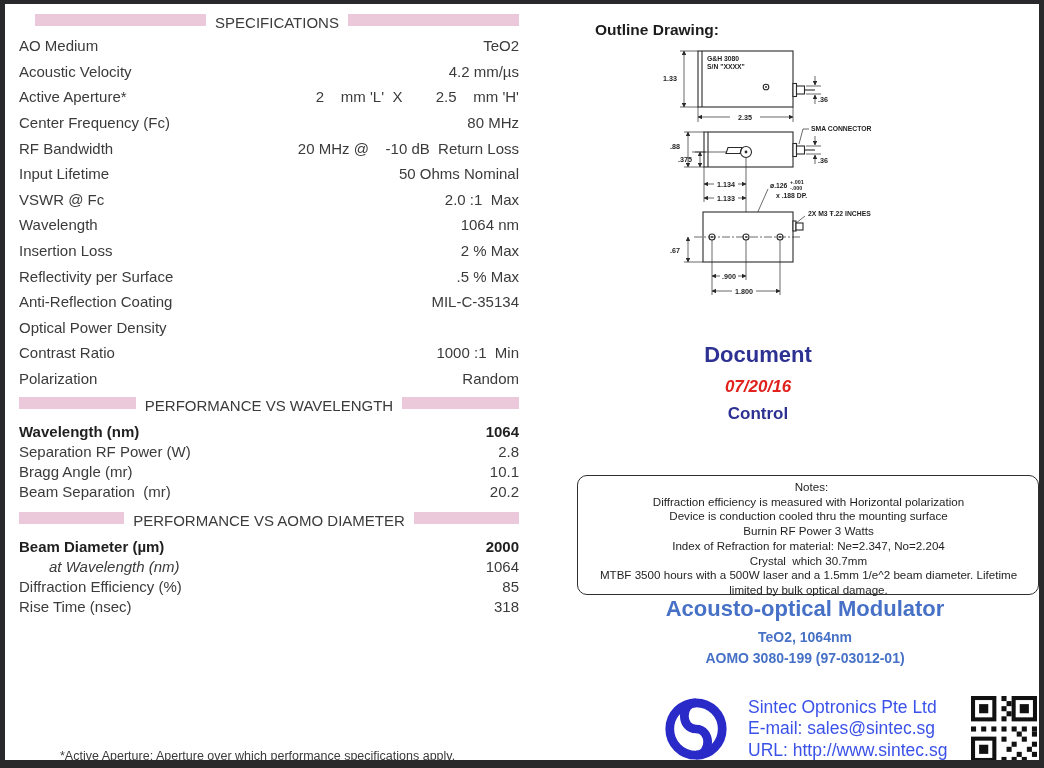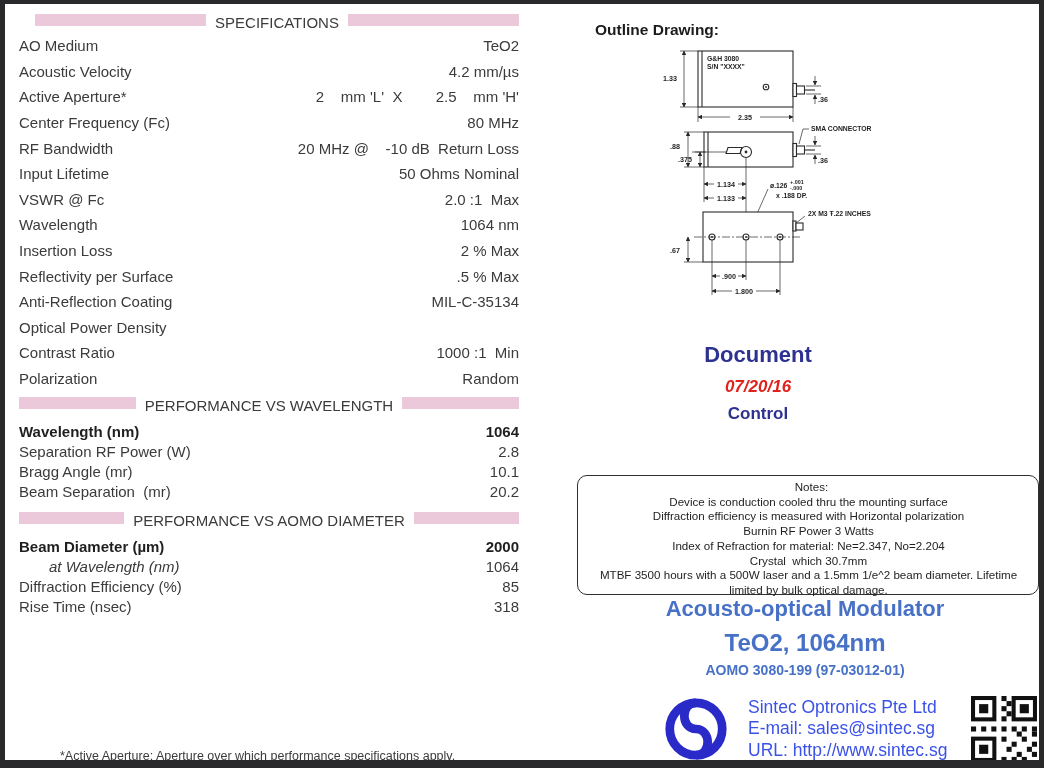--- a/index.html
+++ b/index.html
@@ -43,21 +43,21 @@
   .doc-line1 { font-size:22px; font-weight:bold; color:#2d3192; }
   .doc-date  { margin-top:9px; font-size:17px; font-weight:bold; font-style:italic; color:#e0211c; }
   .doc-line2 { margin-top:7px; font-size:17px; font-weight:bold; color:#2d3192; }
   .notes-box { position:absolute; left:572px; top:471px; width:462px; height:120px;
     border:1.5px solid #2f2f2f; border-radius:10px; padding:4px 8px 4px 9px;
     font-size:11.6px; line-height:14.7px; color:#1e1e1e;text-align:center; }
   .notes-box .nh { padding-left:6px; }
   .notes-box div { white-space:pre-wrap; }
   .product { position:absolute; left:560px; top:592px; width:480px; text-align:center; color:#4671c6; font-weight:bold; }
   .product .p1 { font-size:22px; }
-  .product .p2 { font-size:24px; margin-top:7px; }
+  .product .p2 { font-size:14px; margin-top:7px; }
   .product .p3 { font-size:14px; margin-top:5px; }
   .brand { position:absolute; left:657px; top:691px; width:355px; display:flex; align-items:center; }
   .logo { width:68px; height:68px; flex:0 0 auto; }
   .contact { margin-left:18px; font-size:17.5px; line-height:21.5px; font-weight:normal; color:#3b52e8; white-space:nowrap; }
   .qr { width:70px; height:66px; margin-left:22px; flex:0 0 auto; }
 </style>
 </head>
 <body>
 
 <div class="page">
@@ -299,22 +299,22 @@
   </svg>
 
   <div class="doc-control">
     <div class="doc-line1">Document</div>
     <div class="doc-date">07/20/16</div>
     <div class="doc-line2">Control</div>
   </div>
 
   <div class="notes-box">
     <div class="nh">Notes:</div>
+    <div>Diffraction efficiency is measured with Horizontal polarization</div>
     <div>Device is conduction cooled thru the mounting surface</div>
-    <div>Diffraction efficiency is measured with Horizontal polarization</div>
     <div>Burnin RF Power 3 Watts</div>
     <div>Index of Refraction for material: Ne=2.347, No=2.204</div>
     <div>Crystal  which 30.7mm</div>
     <div>MTBF 3500 hours with a 500W laser and a 1.5mm 1/e^2 beam diameter. Lifetime limited by bulk optical damage.</div>
   </div>
 
   <div class="product">
     <div class="p1">Acousto-optical Modulator</div>
     <div class="p2">TeO2, 1064nm</div>
     <div class="p3">AOMO 3080-199 (97-03012-01)</div>

